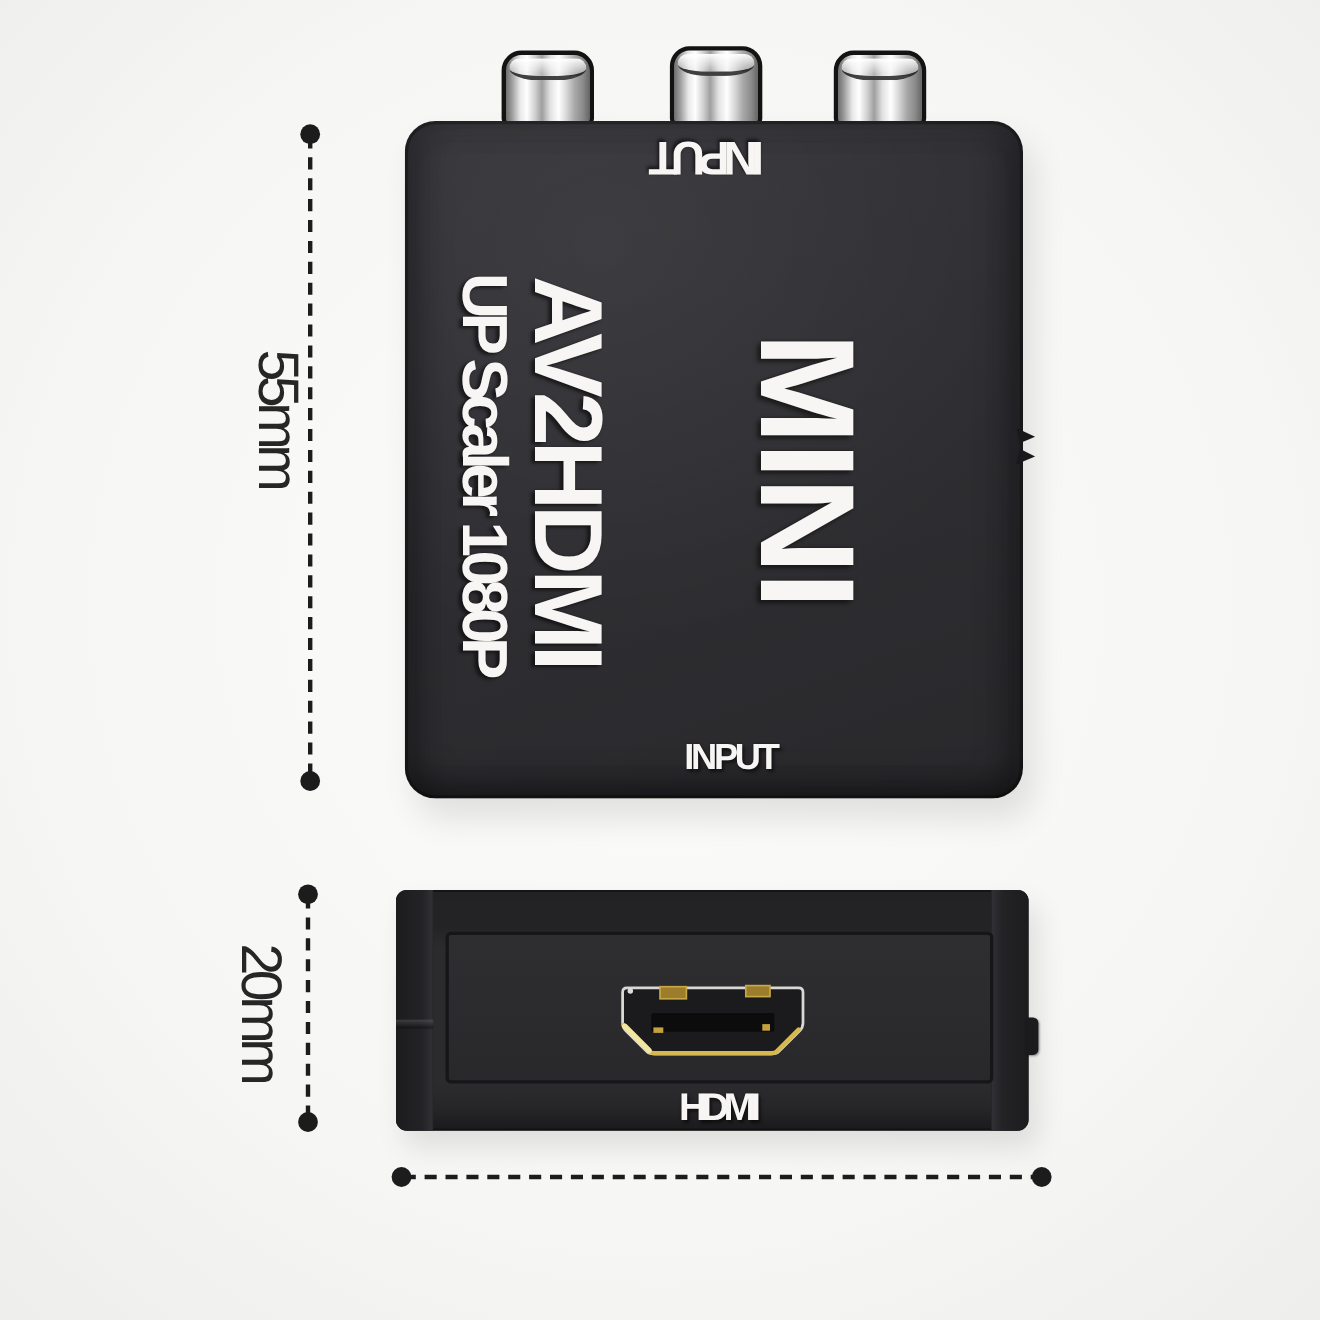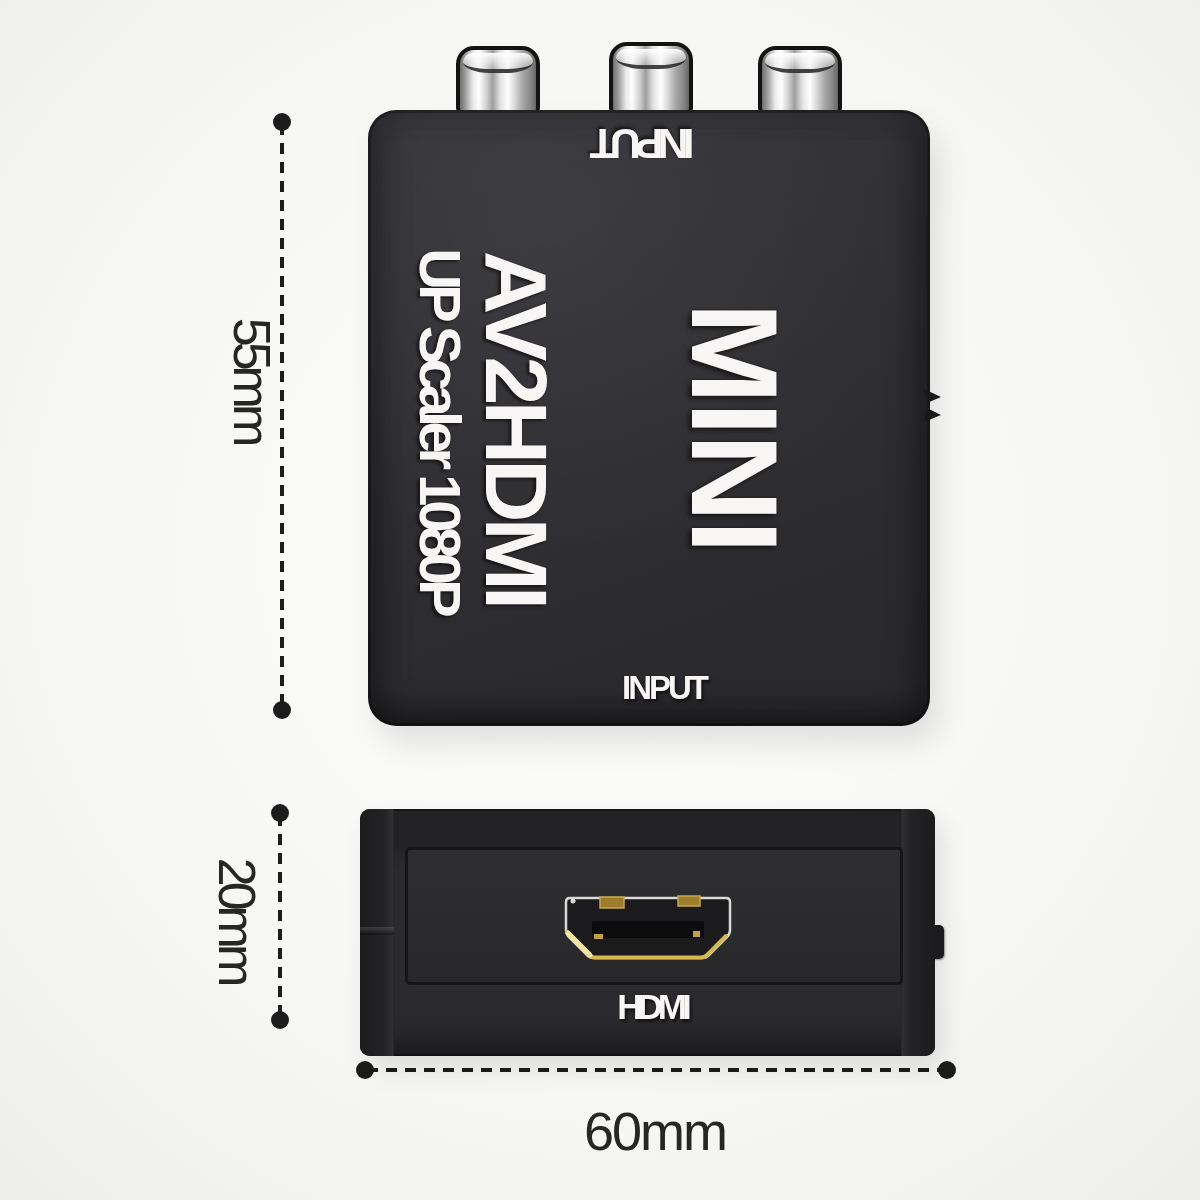--- a/index.html
+++ b/index.html
@@ -54,21 +54,21 @@
       #cfcfcf 35%,#9f9f9f 43%,#e2e2e2 53%,#ffffff 63%,#d9d9d9 72%,#a9a9a9 82%,#8b8b8b 92%,#666 100%);
   }
   .rca-rim{
     position:absolute;left:3px;right:3px;top:3px;height:16px;
     border-radius:12px 12px 50% 50%/12px 12px 70% 70%;
     background:linear-gradient(180deg,rgba(255,255,255,.95),rgba(215,215,215,.25));
     border-bottom:4px solid rgba(18,18,18,.8);
   }
   
   .device-bottom{
-    left:360px;top:809px;width:575px;height:247px;border-radius:10px;
+    left:360px;top:809px;width:575px;height:219px;border-radius:10px;
     background:linear-gradient(180deg,#232225 0%,#232225 15%,#2b2a2d 24%,#2b2a2d 80%,#242326 100%);
     box-shadow:
       inset 0 0 0 2px rgba(0,0,0,.35),
       inset 0 -10px 18px rgba(0,0,0,.3),
       8px 14px 26px rgba(0,0,0,.10);
     z-index:2;
   }
   .cap{position:absolute;top:0;bottom:0;width:34px;}
   .cap.left{left:0;border-radius:10px 0 0 10px;
     background:linear-gradient(90deg,#1c1b1d 0%,#232225 70%,#302f33 96%,#232225 100%);}
@@ -108,21 +108,20 @@
     </g>
     <g stroke="#1c1c1c" fill="#1c1c1c">
       <line x1="367" y1="1070" x2="945" y2="1070" stroke-width="4" stroke-dasharray="11 8"></line>
       <circle cx="365" cy="1070" r="9" stroke="none"></circle>
       <circle cx="947" cy="1070" r="9" stroke="none"></circle>
     </g>
   </svg>
 
   <div class="dim-label vert" style="left:252px;top:380px;">55mm</div>
   <div class="dim-label vert" style="left:237px;top:920px;">20mm</div>
-  <div class="dim-label" style="left:655px;top:1131px;font-size:54px;letter-spacing:-2px;">60mm</div>
 
   <div class="rca abs" style="left:456px;top:46px;">
     <div class="rca-rim"></div>
   </div>
   <div class="rca abs" style="left:609px;top:42px;height:74px;">
     <div class="rca-rim"></div>
   </div>
   <div class="rca abs" style="left:758px;top:46px;">
     <div class="rca-rim"></div>
   </div>

